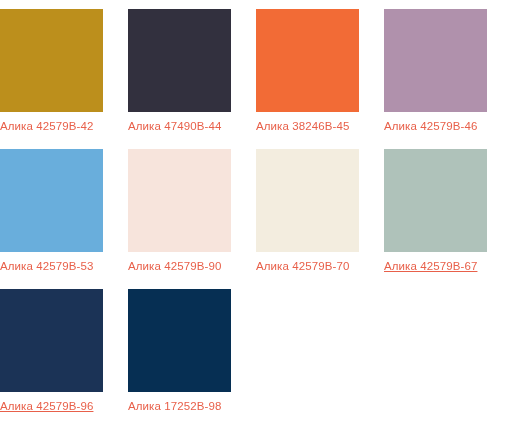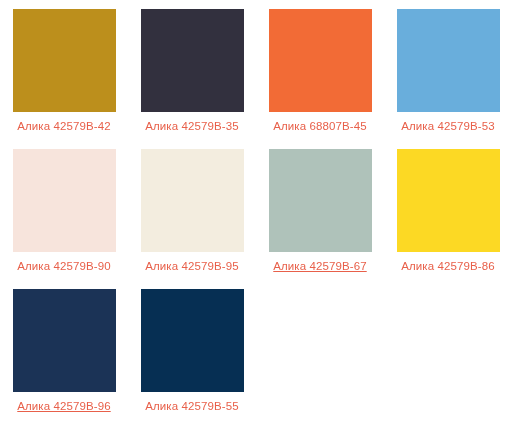--- a/index.html
+++ b/index.html
@@ -20,21 +20,21 @@
     width: 512px;
     height: 420px;
     padding-top: 9px;
     box-sizing: border-box;
   }
   .swatch-cell {
     width: 128px;
     height: 140px;
     display: flex;
     flex-direction: column;
-    align-items: center;
+    align-items: flex-start;
     box-sizing: border-box;
   }
   .swatch-chip {
     width: 103px;
     height: 103px;
     display: block;
     flex: 0 0 auto;
   }
   .swatch-label {
     margin-top: 7px;
@@ -51,62 +51,62 @@
 
 <div id="swatch-grid">
 
   <div class="swatch-cell">
     <span class="swatch-chip" style="background-color: rgb(188, 143, 28);"></span>
     <span class="swatch-label" style="color: rgb(232, 96, 74);">Алика 42579B-42</span>
   </div>
 
   <div class="swatch-cell">
     <span class="swatch-chip" style="background-color: rgb(50, 48, 62);"></span>
-    <span class="swatch-label" style="color: rgb(232, 96, 74);">Алика 42579B-35</span>
+    <span class="swatch-label" style="color: rgb(232, 96, 74);">Алика 47490B-44</span>
   </div>
 
   <div class="swatch-cell">
     <span class="swatch-chip" style="background-color: rgb(242, 107, 54);"></span>
-    <span class="swatch-label" style="color: rgb(232, 96, 74);">Алика 68807B-45</span>
+    <span class="swatch-label" style="color: rgb(232, 96, 74);">Алика 38246B-45</span>
   </div>
 
+  <div class="swatch-cell">
+    <span class="swatch-chip" style="background-color: rgb(176, 145, 172);"></span>
+    <span class="swatch-label" style="color: rgb(232, 96, 74);">Алика 42579B-46</span>
+  </div>
 
   <div class="swatch-cell">
     <span class="swatch-chip" style="background-color: rgb(105, 174, 220);"></span>
     <span class="swatch-label" style="color: rgb(232, 96, 74);">Алика 42579B-53</span>
   </div>
 
   <div class="swatch-cell">
     <span class="swatch-chip" style="background-color: rgb(247, 228, 220);"></span>
     <span class="swatch-label" style="color: rgb(232, 96, 74);">Алика 42579B-90</span>
   </div>
 
   <div class="swatch-cell">
     <span class="swatch-chip" style="background-color: rgb(243, 237, 223);"></span>
-    <span class="swatch-label" style="color: rgb(232, 96, 74);">Алика 42579B-95</span>
+    <span class="swatch-label" style="color: rgb(232, 96, 74);">Алика 42579B-70</span>
   </div>
 
   <div class="swatch-cell">
     <span class="swatch-chip" style="background-color: rgb(175, 194, 186);"></span>
     <span class="swatch-label" style="color: rgb(232, 96, 74); text-decoration: underline;">Алика 42579B-67</span>
   </div>
 
-  <div class="swatch-cell">
-    <span class="swatch-chip" style="background-color: rgb(252, 217, 36);"></span>
-    <span class="swatch-label" style="color: rgb(232, 96, 74);">Алика 42579B-86</span>
-  </div>
 
   <div class="swatch-cell">
     <span class="swatch-chip" style="background-color: rgb(27, 51, 86);"></span>
     <span class="swatch-label" style="color: rgb(232, 96, 74); text-decoration: underline;">Алика 42579B-96</span>
   </div>
 
   <div class="swatch-cell">
     <span class="swatch-chip" style="background-color: rgb(6, 47, 83);"></span>
-    <span class="swatch-label" style="color: rgb(232, 96, 74);">Алика 42579B-55</span>
+    <span class="swatch-label" style="color: rgb(232, 96, 74);">Алика 17252B-98</span>
   </div>
 
   <div class="swatch-cell empty">
     
     
   </div>
 
 </div>
 
 </body></html>

